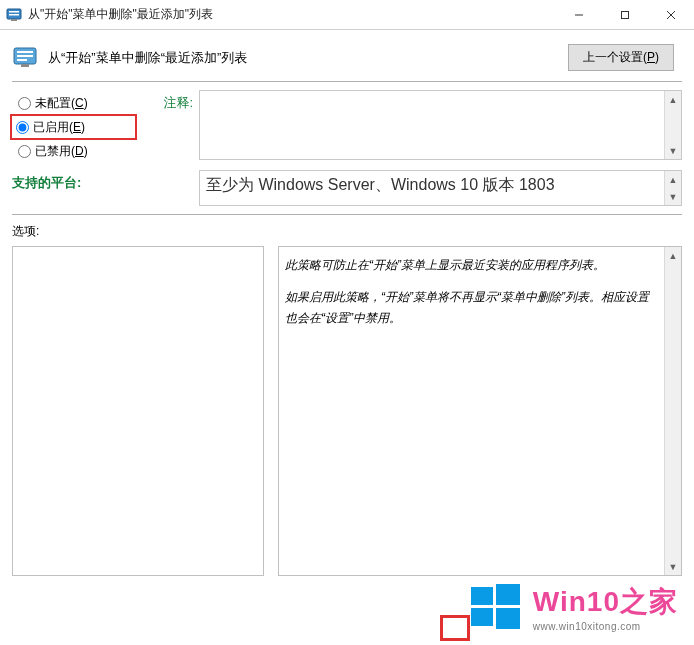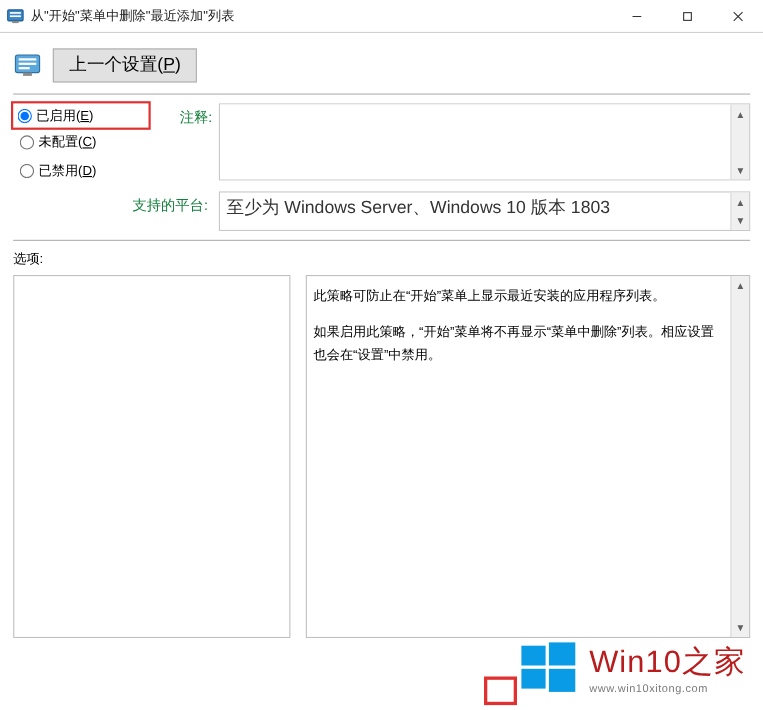--- a/index.html
+++ b/index.html
@@ -52,21 +52,21 @@
   .header .policy-name {
     font-size: 13px;
     color: #000;
     flex: 1;
   }
   .navbtns { display:flex; gap:8px; margin-right:8px; }
   .btn {
     background: #e1e1e1;
     border: 1px solid #adadad;
     padding: 4px 14px;
-    font-size: 16px;
+    font-size: 12px;
     color: #000;
   }
 
   .hr { height:1px; background:#b0b0b0; margin: 0 12px 8px 12px; }
 
   .top-grid {
     display: grid;
     grid-template-columns: 125px 50px 1fr;
     column-gap: 6px;
     align-items: start;
@@ -134,39 +134,39 @@
     display: flex;
     padding: 0 12px 10px 12px;
     gap: 14px;
     height: 340px;
   }
   .options-panel, .help-panel {
     border: 1px solid #c0c0c0;
     background: #fff;
   }
   .options-panel { width: 252px; }
-  .help-panel { flex:1; display:flex; }
+  .help-panel { flex:1; display:flex;font-style:italic; }
   .help-panel .help-text {
     flex:1; padding: 8px 6px; font-size: 12px; line-height: 1.7;
     color: #000;
   }
   .help-panel .help-text p { margin: 0 0 12px 0; }
 
   .watermark {
     position: absolute;
     right: 16px;
     bottom: 10px;
     display: flex;
     align-items: center;
     gap: 10px;
     pointer-events: none;
   }
   .watermark .logo { width:56px; height:56px; }
   .watermark .wm-text { display:flex; flex-direction:column; align-items:flex-start; }
-  .watermark .wm-big { font-size: 28px; font-weight:400; color:#b91c1c; letter-spacing:1px; }
+  .watermark .wm-big { font-size: 28px; font-weight:700; color:#ec4899; letter-spacing:1px; }
   .watermark .wm-url { font-size: 10px; color:#7a7a7a; letter-spacing:0.5px; }
 
   .bottom-ok-highlight {
     position:absolute;
     left: 440px; bottom: 4px;
     width: 30px; height: 26px;
     border: 3px solid #e03030;
     background: transparent;
   }
   u.hotkey { text-decoration: underline; }
@@ -207,57 +207,58 @@
 <div class="header">
   <span class="hdr-icon">
     <svg viewBox="0 0 26 26" width="26" height="26">
       <rect x="2" y="3" width="22" height="16" rx="2" fill="#5aa8db" stroke="#2d6ea3"></rect>
       <rect x="5" y="6" width="16" height="2" fill="#fff"></rect>
       <rect x="5" y="10" width="16" height="2" fill="#fff"></rect>
       <rect x="5" y="14" width="10" height="2" fill="#fff"></rect>
       <rect x="9" y="19" width="8" height="3" fill="#8a8a8a"></rect>
     </svg>
   </span>
+  <span class="policy-name">从“开始”菜单中删除“最近添加”列表</span>
   <div class="navbtns">
     <button class="btn">上一个设置(<u class="hotkey">P</u>)</button>
   </div>
 </div>
 
 <div class="hr"></div>
 
 <div class="top-grid">
   <div class="radio-col">
+    <div class="radio-row">
+      <input type="radio" name="state" style="">
+      <label>未配置(<u class="hotkey">C</u>)</label>
+    </div>
     <div class="radio-row radio-highlight">
       <input type="radio" name="state" checked="" style="">
       <label>已启用(<u class="hotkey">E</u>)</label>
-    </div>
-    <div class="radio-row">
-      <input type="radio" name="state" style="">
-      <label>未配置(<u class="hotkey">C</u>)</label>
     </div>
     <div class="radio-row">
       <input type="radio" name="state" style="">
       <label>已禁用(<u class="hotkey">D</u>)</label>
     </div>
   </div>
   <div class="lbl-col">注释:</div>
   <div>
     <div class="scroll-wrap" style="height:70px">
       <textarea class="content" style="border: none; outline: none; resize: none; width: 100%; height: 100%; padding: 4px;"></textarea>
       <div class="vscroll">
         <div class="arr">▲</div>
         <div class="arr">▼</div>
       </div>
     </div>
   </div>
 </div>
 
 <div class="platform-row">
   <div></div>
-  <div class="lbl-col" style="grid-column:1 / span 2; text-align:right; padding-right:4px;">支持的平台:</div>
+  <div class="lbl-col" style="grid-column:1 / span 2; text-align:left; padding-right:4px;font-weight:bold;">支持的平台:</div>
   <div class="scroll-wrap platform-box">
     <div class="content">至少为 Windows Server、Windows 10 版本 1803</div>
     <div class="vscroll">
       <div class="arr">▲</div>
       <div class="arr">▼</div>
     </div>
   </div>
 </div>
 
 <div class="hr2"></div>

